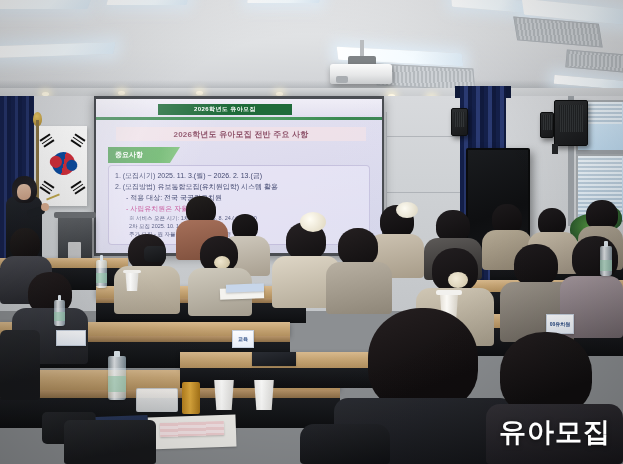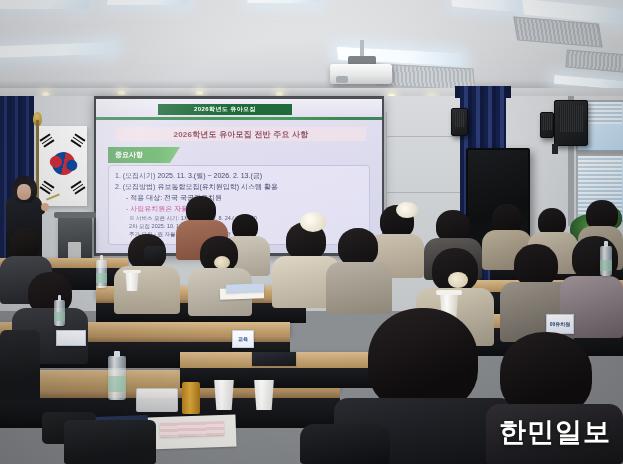--- a/index.html
+++ b/index.html
@@ -584,14 +584,14 @@
   <div class="head" style="left:368px;top:308px;width:110px;height:104px;background:linear-gradient(160deg,#262021,#100d0e 70%);"></div>
   <div class="torso" style="left:334px;top:398px;width:180px;height:66px;background:linear-gradient(170deg,#2b2d33,#131418);"></div>
 
   <div class="head" style="left:500px;top:332px;width:92px;height:84px;background:linear-gradient(160deg,#241f20,#100e0f 70%);"></div>
   <div class="torso" style="left:486px;top:404px;width:137px;height:60px;background:linear-gradient(170deg,#343238,#17161a);"></div>
 
   <div class="torso" style="left:300px;top:424px;width:90px;height:40px;background:linear-gradient(170deg,#25272c,#0f1013);"></div>
 
   <div class="vig"></div>
 
-  <div class="watermark">한민일보</div>
+  <div class="watermark">유아모집</div>
 </div>
 
 </body></html>

